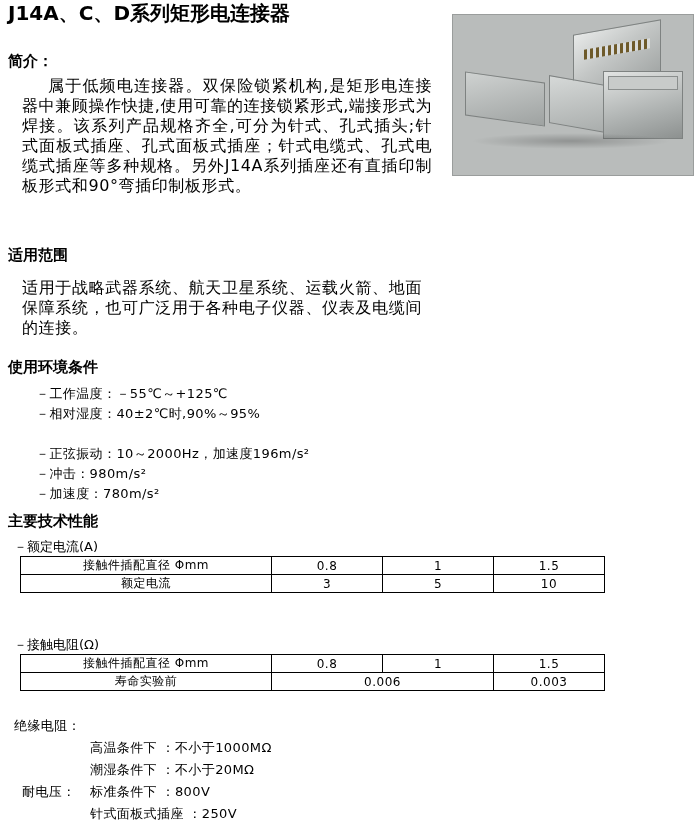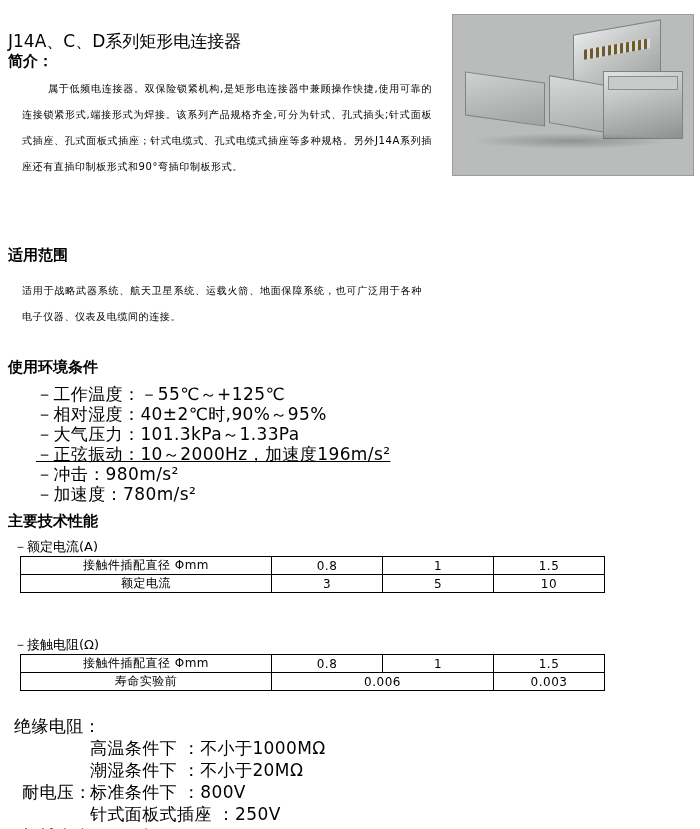--- a/index.html
+++ b/index.html
@@ -18,23 +18,23 @@
   .page {
     position: relative;
     width: 700px;
     height: 829px;
   }
 
   
   .doc-title {
     position: absolute;
     left: 8px;
-    top: 30px;
-    font-size: 17px;
-    font-weight: normal;
+    top: 0;
+    font-size: 20px;
+    font-weight: bold;
     letter-spacing: 0px;
     white-space: nowrap;
   }
 
   
   .photo-box {
     position: absolute;
     left: 452px;
     top: 14px;
     width: 240px;
@@ -70,28 +70,28 @@
   }
 
   
   .section-head {
     position: absolute;
     font-size: 15px;
     font-weight: bold;
   }
   .para {
     position: absolute;
-    font-size: 10px;
-    line-height: 26px;
+    font-size: 16px;
+    line-height: 20px;
     letter-spacing: 0.6px;
     text-align: justify;
   }
   .line {
     position: absolute;
-    font-size: 17px;
+    font-size: 13px;
     line-height: 20px;
     letter-spacing: 0.4px;
     white-space: nowrap;
   }
   .sub-label {
     position: absolute;
     font-size: 13px;
     white-space: nowrap;
   }
 
@@ -136,22 +136,21 @@
 
   <div class="section-head" style="left:8px; top:52px;">简介：</div>
   <div class="para" style="left:22px; top:76px; width:410px; text-indent:26px;">属于低频电连接器。双保险锁紧机构,是矩形电连接器中兼顾操作快捷,使用可靠的连接锁紧形式,端接形式为焊接。该系列产品规格齐全,可分为针式、孔式插头;针式面板式插座、孔式面板式插座；针式电缆式、孔式电缆式插座等多种规格。另外J14A系列插座还有直插印制板形式和90°弯插印制板形式。</div>
 
   <div class="section-head" style="left:8px; top:246px;">适用范围</div>
   <div class="para" style="left:22px; top:278px; width:400px; text-indent:0px;">适用于战略武器系统、航天卫星系统、运载火箭、地面保障系统，也可广泛用于各种电子仪器、仪表及电缆间的连接。</div>
 
   <div class="section-head" style="left:8px; top:358px;">使用环境条件</div>
   <div class="line" style="left:36px; top:384px;">－工作温度：－55℃～+125℃</div>
   <div class="line" style="left:36px; top:404px;">－相对湿度：40±2℃时,90%～95%</div>
-  <div class="line" style="left:36px; top:424px;">－大气压力：101.3kPa～1.33Pa</div>
-  <div class="line" style="left:36px; top:444px;text-decoration:underline;">－正弦振动：10～2000Hz，加速度196m/s²</div>
+  <div class="line" style="left:36px; top:444px;">－正弦振动：10～2000Hz，加速度196m/s²</div>
   <div class="line" style="left:36px; top:464px;">－冲击：980m/s²</div>
   <div class="line" style="left:36px; top:484px;">－加速度：780m/s²</div>
 
   <div class="section-head" style="left:8px; top:512px;">主要技术性能</div>
 
   <div class="sub-label" style="left:14px; top:538px;">－额定电流(A)</div>
   <table class="spec" style="left:20px; top:556px; width:580px;">
     <tbody>
       <tr>
         <td class="tbl-label">接触件插配直径 Φmm</td>

